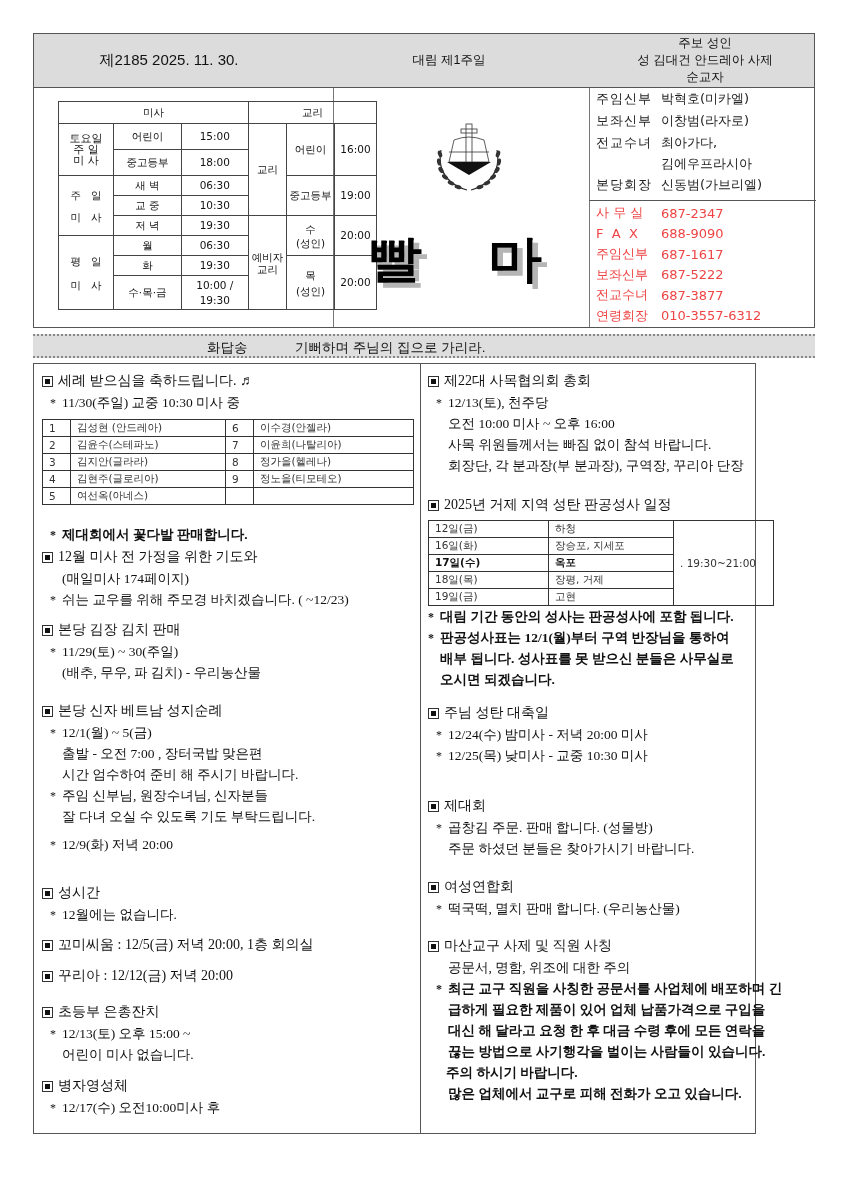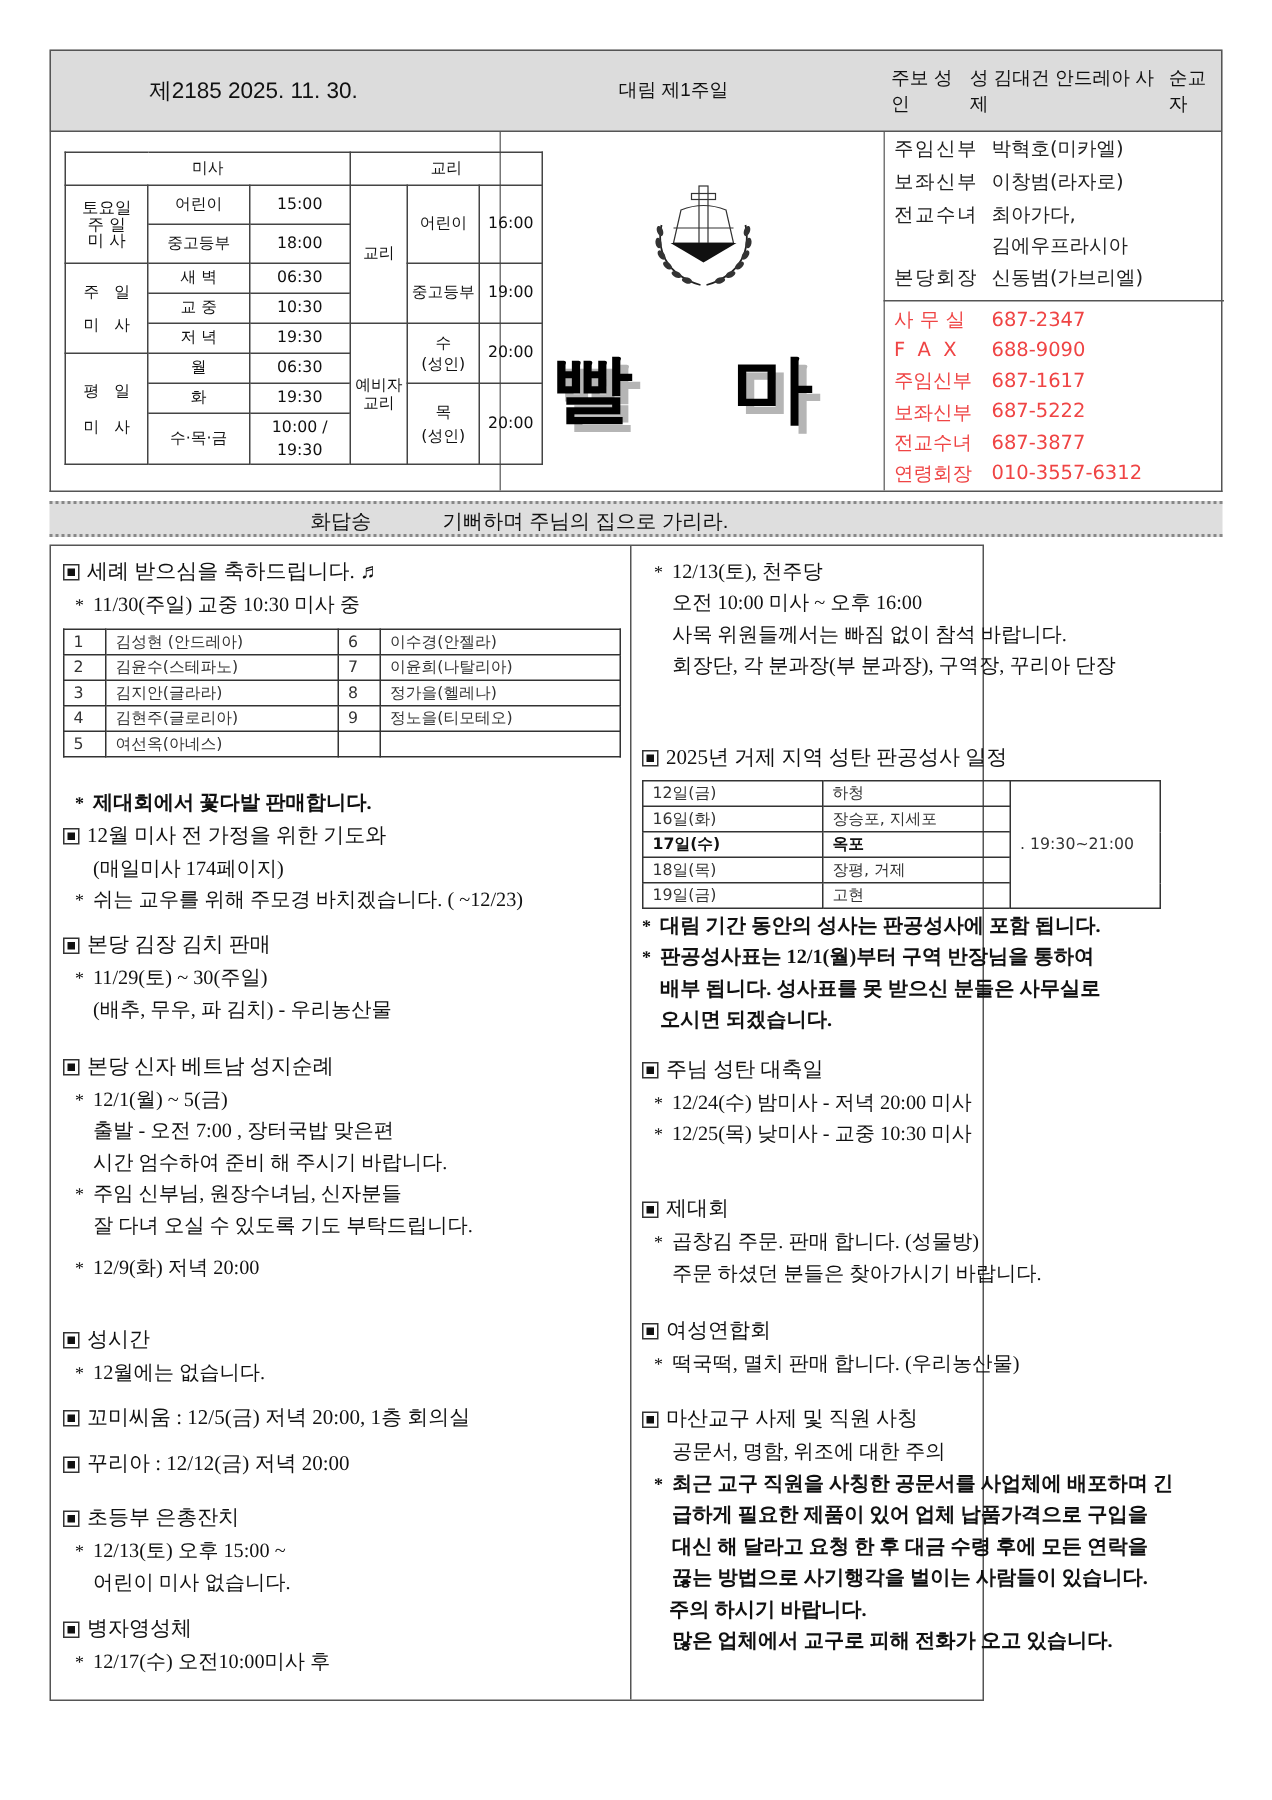--- a/index.html
+++ b/index.html
@@ -6,30 +6,30 @@
   html, body { width: 848px; height: 1200px; background: #ffffff; }
   body { position: relative; font-family: "DejaVu Sans", sans-serif; color: #111; overflow: hidden; }
 
   .header {
     position: absolute; left: 33px; top: 33px; width: 782px; height: 55px;
     background: #dcdcdc; border: 1.5px solid #555; border-bottom: 1px solid #555;
     font-family: "Liberation Sans", sans-serif;
   }
   .header .h-left { position: absolute; left: 0; top: 0; width: 270px; height: 100%; display:flex; align-items:center; justify-content:center; font-size: 15px; letter-spacing: 0; }
   .header .h-mid { position: absolute; left: 330px; top: 0; width: 170px; height: 100%; display:flex; align-items:center; justify-content:center; font-size: 12.5px; }
-  .header .h-right { position: absolute; left: 560px; top: 0; width: 222px; height: 100%; display:flex; flex-direction:row; align-items:center; justify-content:center; font-size: 12.5px; line-height: 17px; }
+  .header .h-right { position: absolute; left: 560px; top: 0; width: 222px; height: 100%; display:flex; flex-direction:column; align-items:center; justify-content:center; font-size: 12.5px; line-height: 17px; }
 
   .info {
     position: absolute; left: 33px; top: 88px; width: 782px; height: 240px;
     border-left: 1.5px solid #555; border-right: 1.5px solid #555; border-bottom: 1.5px solid #555;
   }
   .info .div1 { position: absolute; left: 299px; top: 0; width: 1px; height: 100%; background:#777; }
   .info .div2 { position: absolute; left: 555px; top: 0; width: 1px; height: 100%; background:#777; }
 
-  table.mass { position: absolute; left: 9px; top: 13px; border-collapse: collapse; font-size: 10.5px; font-family: "DejaVu Sans", sans-serif; }
+  table.mass { position: absolute; left: 24px; top: 13px; border-collapse: collapse; font-size: 10.5px; font-family: "DejaVu Sans", sans-serif; }
   table.mass td { border: 1px solid #444; text-align: center; vertical-align: middle; padding: 0; line-height: 13px; }
 
   .logo { position: absolute; left: 95px; top: 32px; width: 80px; height: 75px; }
   .bigtitle { position: absolute; left: 36px; top: 138px; width: 190px; height: 60px; font-family: "DejaVu Sans", sans-serif; font-weight: 900; font-size: 50px; letter-spacing: 0; }
   .bigtitle span { position: absolute; top: 0; color: #000; text-shadow: 5px 5px 0 #b5b5b5; transform: scaleX(1.08); }
 
   .staff { position: absolute; left: 562px; top: 0px; width: 220px; font-size: 13px; font-family: "DejaVu Sans", sans-serif; color:#222; }
   .staff .row { display: flex; height: 22px; align-items: center; }
   .staff .lbl { width: 65px; letter-spacing: 1px; }
   .staff-sep { position: absolute; left: 555px; top: 112px; width: 227px; height: 1px; background:#555; }
@@ -39,21 +39,21 @@
 
   .response {
     position: absolute; left: 33px; top: 334px; width: 782px; height: 24px;
     background: #dedede; border-top: 2px dotted #888; border-bottom: 2px dotted #888;
     font-family: "Liberation Sans", sans-serif; font-size: 13.5px;
   }
   .response .r-lbl { position: absolute; left: 174px; top: 3px; }
   .response .r-txt { position: absolute; left: 262px; top: 3px; }
 
   .main {
-    position: absolute; left: 33px; top: 363px; width: 623px; height: 771px;
+    position: absolute; left: 33px; top: 363px; width: 723px; height: 771px;
     border: 1.5px solid #555;
   }
   .main .coldiv { position: absolute; left: 386px; top: 0; width: 1px; height: 100%; background: #555; }
   .col { position: absolute; top: 0; font-family: "Liberation Serif", "DejaVu Serif", serif; font-size: 13.5px; color:#111; }
   .col.left { left: 8px; width: 372px; }
   .col.right { left: 394px; width: 382px; }
 
   .sec { position: absolute; left: 0; width: 100%; }
   .sec-title { display:flex; align-items:center; height: 22px; font-size: 14px; }
   .sq { display:inline-block; width: 11px; height: 11px; border: 1px solid #333; margin-right: 5px; position: relative; flex: 0 0 auto; }
@@ -347,20 +347,24 @@
       <div class="sec-title">
           <span class="sq"></span>
           <span>병자영성체</span>
         </div>
       <div class="line bul">12/17(수) 오전10:00미사 후</div>
     </div>
   </div>
 
   <div class="col right">
     <div class="sec" style="top:6px">
+      <div class="sec-title">
+          <span class="sq"></span>
+          <span>제22대 사목협의회 총회</span>
+        </div>
       <div class="line bul">12/13(토), 천주당</div>
       <div class="line ind">오전 10:00 미사 ~ 오후 16:00</div>
       <div class="line ind">사목 위원들께서는  빠짐 없이 참석 바랍니다.</div>
       <div class="line ind">회장단, 각 분과장(부 분과장), 구역장, 꾸리아 단장</div>
     </div>
 
     <div class="sec" style="top:130px">
       <div class="sec-title">
           <span class="sq"></span>
           <span>2025년 거제 지역 성탄 판공성사 일정</span>

